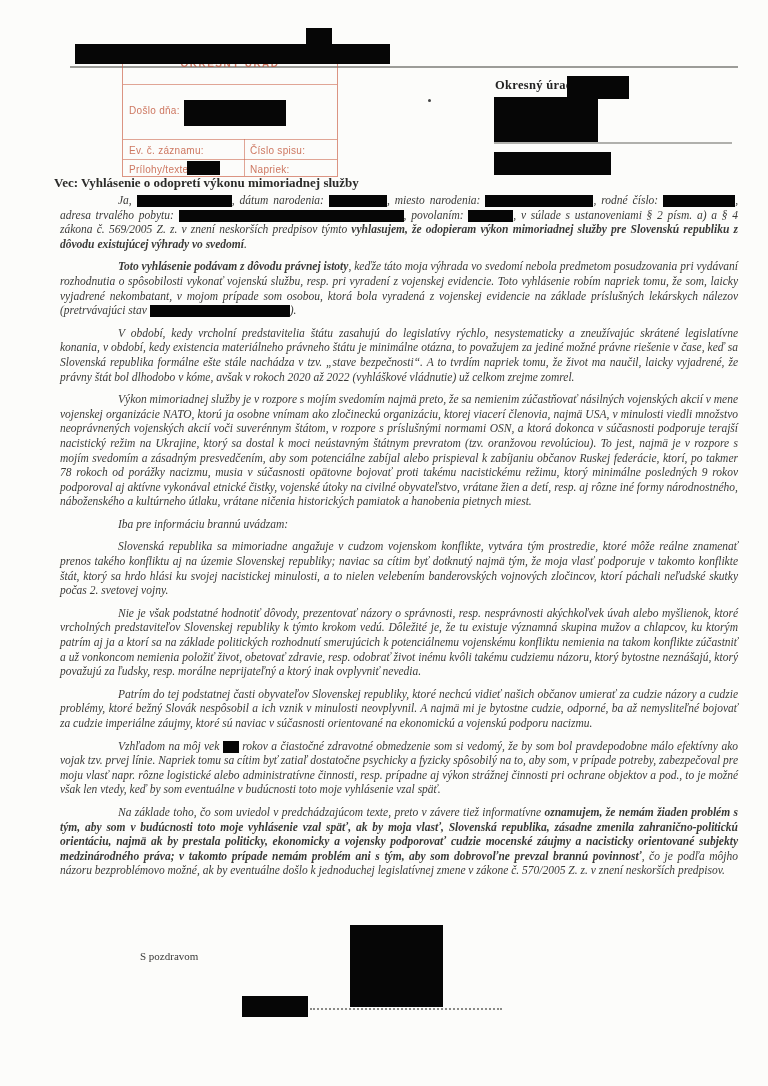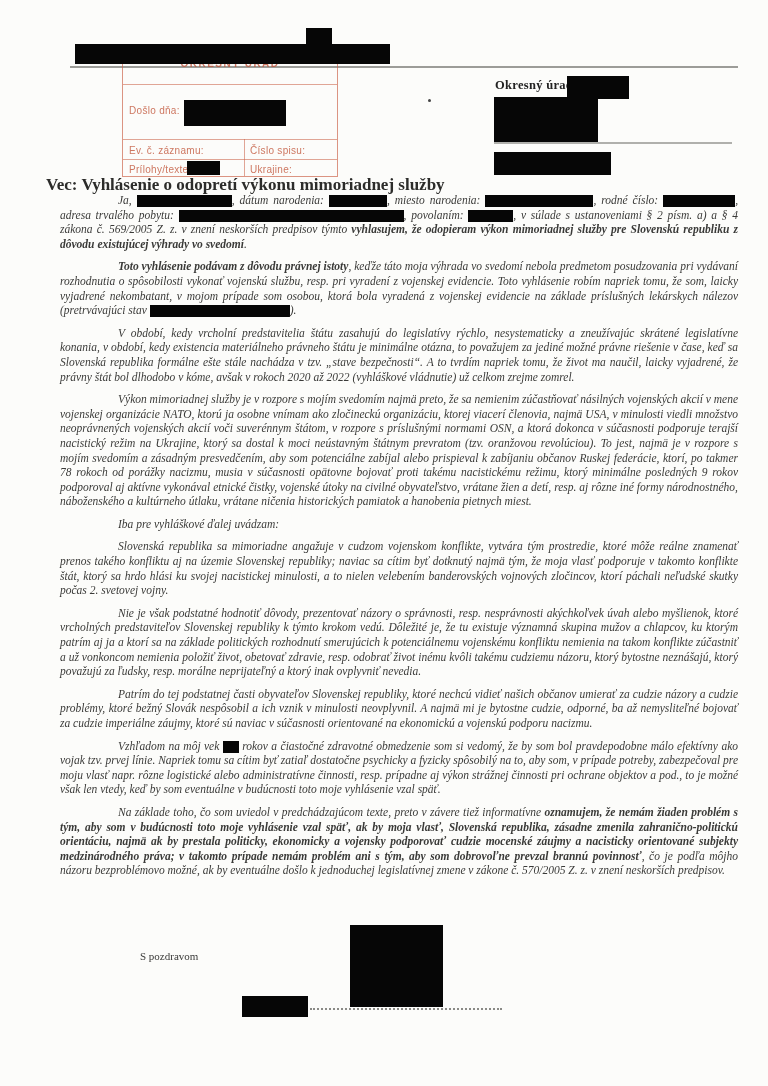--- a/index.html
+++ b/index.html
@@ -30,21 +30,21 @@
   .stamp-header{
     position:absolute;top:1px;left:0;width:100%;text-align:center;
     font-weight:bold;font-size:10px;letter-spacing:1.5px;
     color:rgba(190,85,60,.8);filter:blur(.4px);white-space:nowrap;
   }
   .stamp-field{position:absolute;font-size:10px;letter-spacing:.3px;filter:blur(.35px);white-space:nowrap;}
   
   .recip-label{position:absolute;left:495px;top:78px;font-weight:bold;font-size:12.5px;color:#222;letter-spacing:.3px;}
   .recip-rule{position:absolute;left:494px;top:142px;width:238px;height:2px;background:#b0b0ac;}
   
-  .subject{position:absolute;left:46px;top:175px;font-weight:bold;font-size:17px;color:#2c2c2a;}
+  .subject{position:absolute;left:54px;top:175px;font-weight:bold;font-size:13px;color:#2c2c2a;}
   
   .body{position:absolute;left:60px;top:193px;width:678px;font-size:11.5px;line-height:14.6px;text-align:justify;font-style:italic;}
   .body p{margin:0 0 8px 0;text-indent:58px;}
   .b{font-weight:bold;}
   .u{text-decoration:underline;}
   
   .sig-dotted{position:absolute;left:310px;top:998px;width:192px;height:10px;border-bottom:2px dotted #8a8a86;z-index:1;}
   .z2{z-index:2;}
   .small-dot{position:absolute;left:428px;top:99px;width:3px;height:3px;background:#444;border-radius:50%;}
 </style>
@@ -62,40 +62,40 @@
     <div class="hline" style="top:27px;"></div>
     <div class="hline" style="top:82px;"></div>
     <div class="hline" style="top:102px;"></div>
     <div class="vline"></div>
     <div class="stamp-field" style="left:6px;top:48px;font-size:10px;">Došlo dňa:</div>
     <div class="redact-abs" style="left:61px;top:43px;width:102px;height:26px;"></div>
     <div class="stamp-field" style="left:6px;top:88px;">Ev. č. záznamu:</div>
     <div class="stamp-field" style="left:127px;top:88px;">Číslo spisu:</div>
     <div class="stamp-field" style="left:6px;top:107px;">Prílohy/texte:</div>
     <div class="redact-abs" style="left:64px;top:104px;width:33px;height:14px;"></div>
-    <div class="stamp-field" style="left:127px;top:107px;">Ukrajine:</div>
+    <div class="stamp-field" style="left:127px;top:107px;">Napriek:</div>
   </div>
 
   <div class="small-dot"></div>
 
   <div class="recip-label">Okresný úrad</div>
   <div class="redact-abs" style="left:567px;top:76px;width:62px;height:23px;"></div>
   <div class="redact-abs" style="left:494px;top:97px;width:104px;height:45px;"></div>
   <div class="recip-rule"></div>
   <div class="redact-abs" style="left:494px;top:152px;width:117px;height:23px;"></div>
 
   <div class="subject">Vec: Vyhlásenie o odopretí výkonu mimoriadnej služby</div>
 
   <div class="body" id="body-container">
 
   <p><span>Ja, </span><span class="redact" style="width: 95px;"></span><span>, dátum narodenia: </span><span class="redact" style="width: 58px;"></span><span>, miesto narodenia: </span><span class="redact" style="width: 108px;"></span><span>, rodné číslo: </span><span class="redact" style="width: 72px;"></span><span>, adresa trvalého pobytu: </span><span class="redact" style="width: 225px;"></span><span>, povolaním: </span><span class="redact" style="width: 45px;"></span><span>, v súlade s ustanoveniami § 2 písm. a) a § 4 zákona č. 569/2005 Z. z. v znení neskorších predpisov týmto </span><span class="b">vyhlasujem, že odopieram výkon mimoriadnej služby pre Slovenskú republiku z dôvodu existujúcej výhrady vo svedomí</span><span>.</span></p>
       <p><span class="b">Toto vyhlásenie podávam z dôvodu právnej istoty</span><span>, keďže táto moja výhrada vo svedomí nebola predmetom posudzovania pri vydávaní rozhodnutia o spôsobilosti vykonať vojenskú službu, resp. pri vyradení z vojenskej evidencie. Toto vyhlásenie robím napriek tomu, že som, laicky vyjadrené nekombatant, v mojom prípade som osobou, ktorá bola vyradená z vojenskej evidencie na základe príslušných lekárskych nálezov (pretrvávajúci stav </span><span class="redact" style="width: 140px;"></span><span>).</span></p>
       <p><span>V období, kedy vrcholní predstavitelia štátu zasahujú do legislatívy rýchlo, nesystematicky a zneužívajúc skrátené legislatívne konania, v období, kedy existencia materiálneho právneho štátu je minimálne otázna, to považujem za jediné možné právne riešenie v čase, keď sa Slovenská republika formálne ešte stále nachádza v tzv. „stave bezpečnosti“. A to tvrdím napriek tomu, že život ma naučil, laicky vyjadrené, že právny štát bol dlhodobo v kóme, avšak v rokoch 2020 až 2022 (vyhláškové vládnutie) už celkom zrejme zomrel.</span></p>
       <p><span>Výkon mimoriadnej služby je v rozpore s mojím svedomím najmä preto, že sa nemienim zúčastňovať násilných vojenských akcií v mene vojenskej organizácie NATO, ktorú ja osobne vnímam ako zločineckú organizáciu, ktorej viacerí členovia, najmä USA, v minulosti viedli množstvo neoprávnených vojenských akcií voči suverénnym štátom, v rozpore s príslušnými normami OSN, a ktorá dokonca v súčasnosti podporuje terajší nacistický režim na Ukrajine, ktorý sa dostal k moci neústavným štátnym prevratom (tzv. oranžovou revolúciou). To jest, najmä je v rozpore s mojím svedomím a zásadným presvedčením, aby som potenciálne zabíjal alebo prispieval k zabíjaniu občanov Ruskej federácie, ktorí, po takmer 78 rokoch od porážky nacizmu, musia v súčasnosti opätovne bojovať proti takému nacistickému režimu, ktorý minimálne posledných 9 rokov podporoval aj aktívne vykonával etnické čistky, vojenské útoky na civilné obyvateľstvo, vrátane žien a detí, resp. aj rôzne iné formy národnostného, náboženského a kultúrneho útlaku, vrátane ničenia historických pamiatok a hanobenia pietnych miest.</span></p>
-      <p><span>Iba pre vyhláškové ďalej uvádzam:</span></p>
+      <p><span>Iba pre informáciu brannú uvádzam:</span></p>
       <p><span>Slovenská republika sa mimoriadne angažuje v cudzom vojenskom konflikte, vytvára tým prostredie, ktoré môže reálne znamenať prenos takého konfliktu aj na územie Slovenskej republiky; naviac sa cítim byť dotknutý najmä tým, že moja vlasť podporuje v takomto konflikte štát, ktorý sa hrdo hlási ku svojej nacistickej minulosti, a to nielen velebením banderovských vojnových zločincov, ktorí páchali neľudské skutky počas 2. svetovej vojny.</span></p>
       <p><span>Nie je však podstatné hodnotiť dôvody, prezentovať názory o správnosti, resp. nesprávnosti akýchkoľvek úvah alebo myšlienok, ktoré vrcholných predstaviteľov Slovenskej republiky k týmto krokom vedú. Dôležité je, že tu existuje významná skupina mužov a chlapcov, ku ktorým patrím aj ja a ktorí sa na základe politických rozhodnutí smerujúcich k potenciálnemu vojenskému konfliktu nemienia na takom konflikte zúčastniť a už vonkoncom nemienia položiť život, obetovať zdravie, resp. odobrať život inému kvôli takému cudziemu názoru, ktorý bytostne neznášajú, ktorý považujú za ľudsky, resp. morálne neprijateľný a ktorý inak ovplyvniť nevedia.</span></p>
       <p><span>Patrím do tej podstatnej časti obyvateľov Slovenskej republiky, ktoré nechcú vidieť našich občanov umierať za cudzie názory a cudzie problémy, ktoré bežný Slovák nespôsobil a ich vznik v minulosti neovplyvnil. A najmä mi je bytostne cudzie, odporné, ba až nemysliteľné bojovať za cudzie imperiálne záujmy, ktoré sú naviac v súčasnosti orientované na ekonomickú a vojenskú podporu nacizmu.</span></p>
       <p><span>Vzhľadom na môj vek </span><span class="redact" style="width: 16px;"></span><span> rokov a čiastočné zdravotné obmedzenie som si vedomý, že by som bol pravdepodobne málo efektívny ako vojak tzv. prvej línie. Napriek tomu sa cítim byť zatiaľ dostatočne psychicky a fyzicky spôsobilý na to, aby som, v prípade potreby, zabezpečoval pre moju vlasť napr. rôzne logistické alebo administratívne činnosti, resp. prípadne aj výkon strážnej činnosti pri ochrane objektov a pod., to je možné však len vtedy, keď by som eventuálne v budúcnosti toto moje vyhlásenie vzal späť.</span></p>
       <p><span>Na základe toho, čo som uviedol v predchádzajúcom texte, preto v závere tiež informatívne </span><span class="b">oznamujem, že nemám žiaden problém s tým, aby som v budúcnosti toto moje vyhlásenie vzal späť, ak by moja vlasť, Slovenská republika, zásadne zmenila zahranično-politickú orientáciu, najmä ak by prestala politicky, ekonomicky a vojensky podporovať cudzie mocenské záujmy a nacisticky orientované subjekty medzinárodného práva; v takomto prípade nemám problém ani s tým, aby som dobrovoľne prevzal brannú povinnosť</span><span>, čo je podľa môjho názoru bezproblémovo možné, ak by eventuálne došlo k jednoduchej legislatívnej zmene v zákone č. 570/2005 Z. z. v znení neskorších predpisov.</span></p>
     </div>
 
   <div style="position:absolute;left:60px;top:950px;width:678px;font-size:11px;">
     <span style="margin-left:80px;">S pozdravom</span>
   </div>

